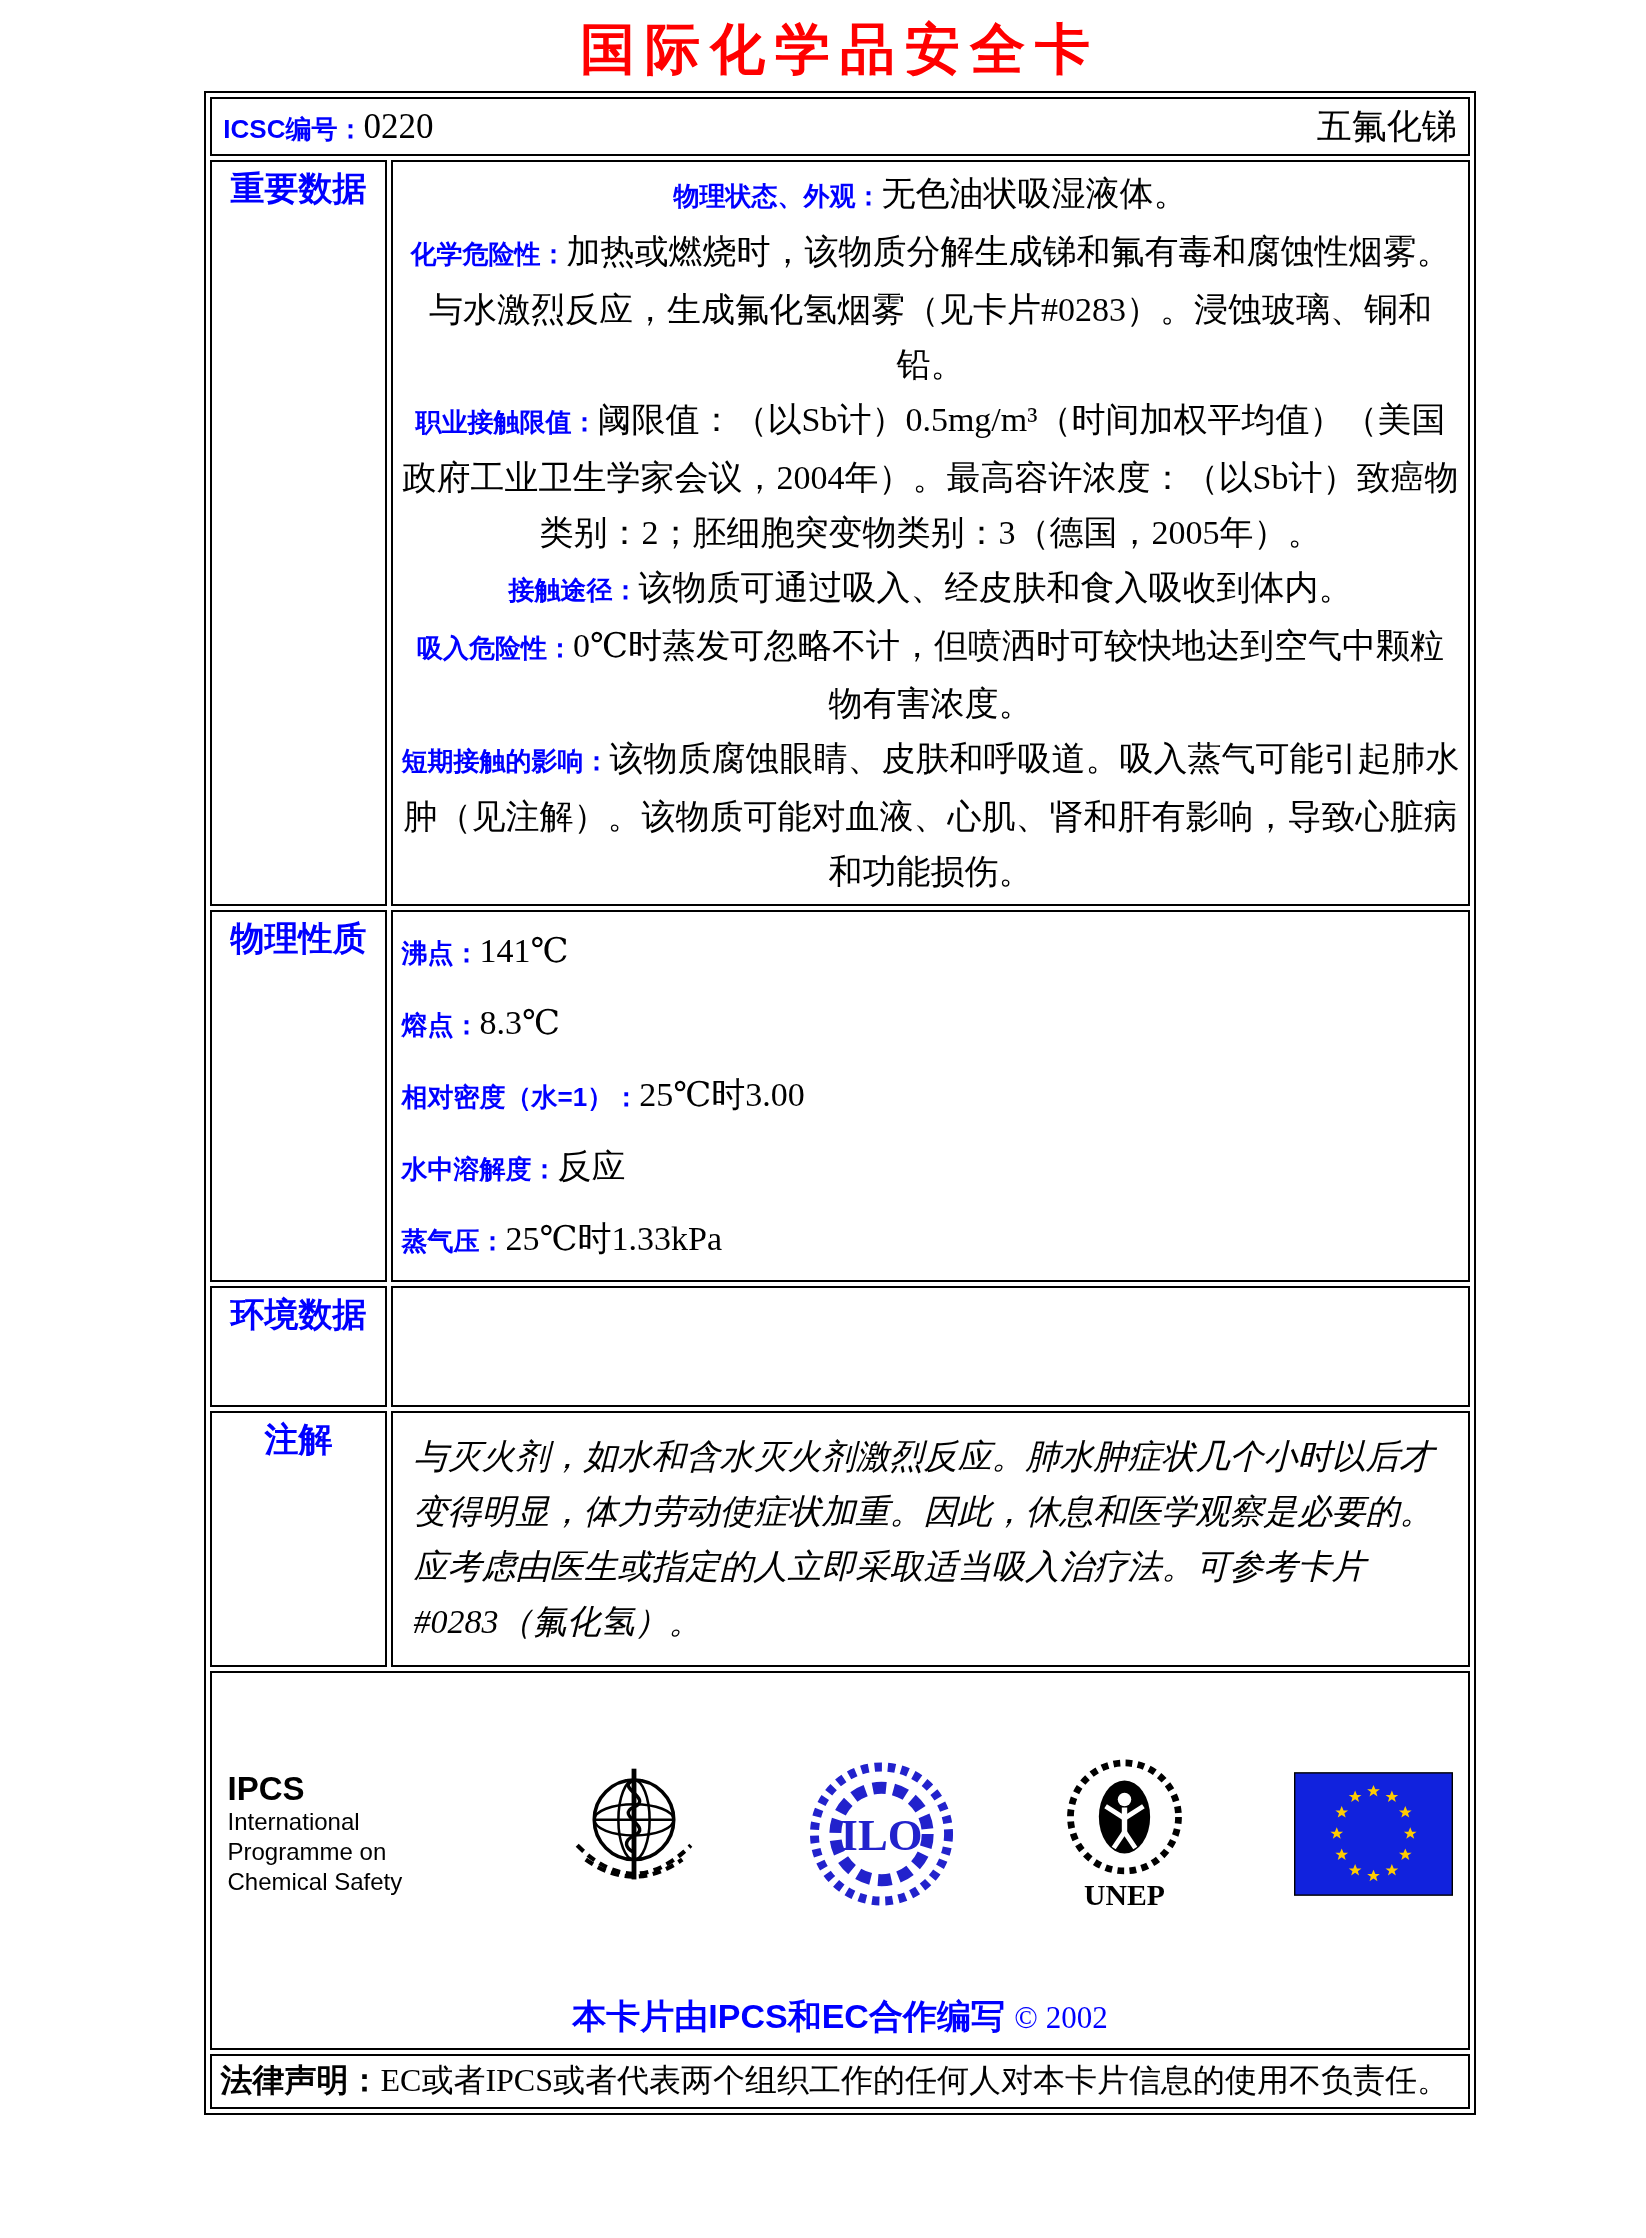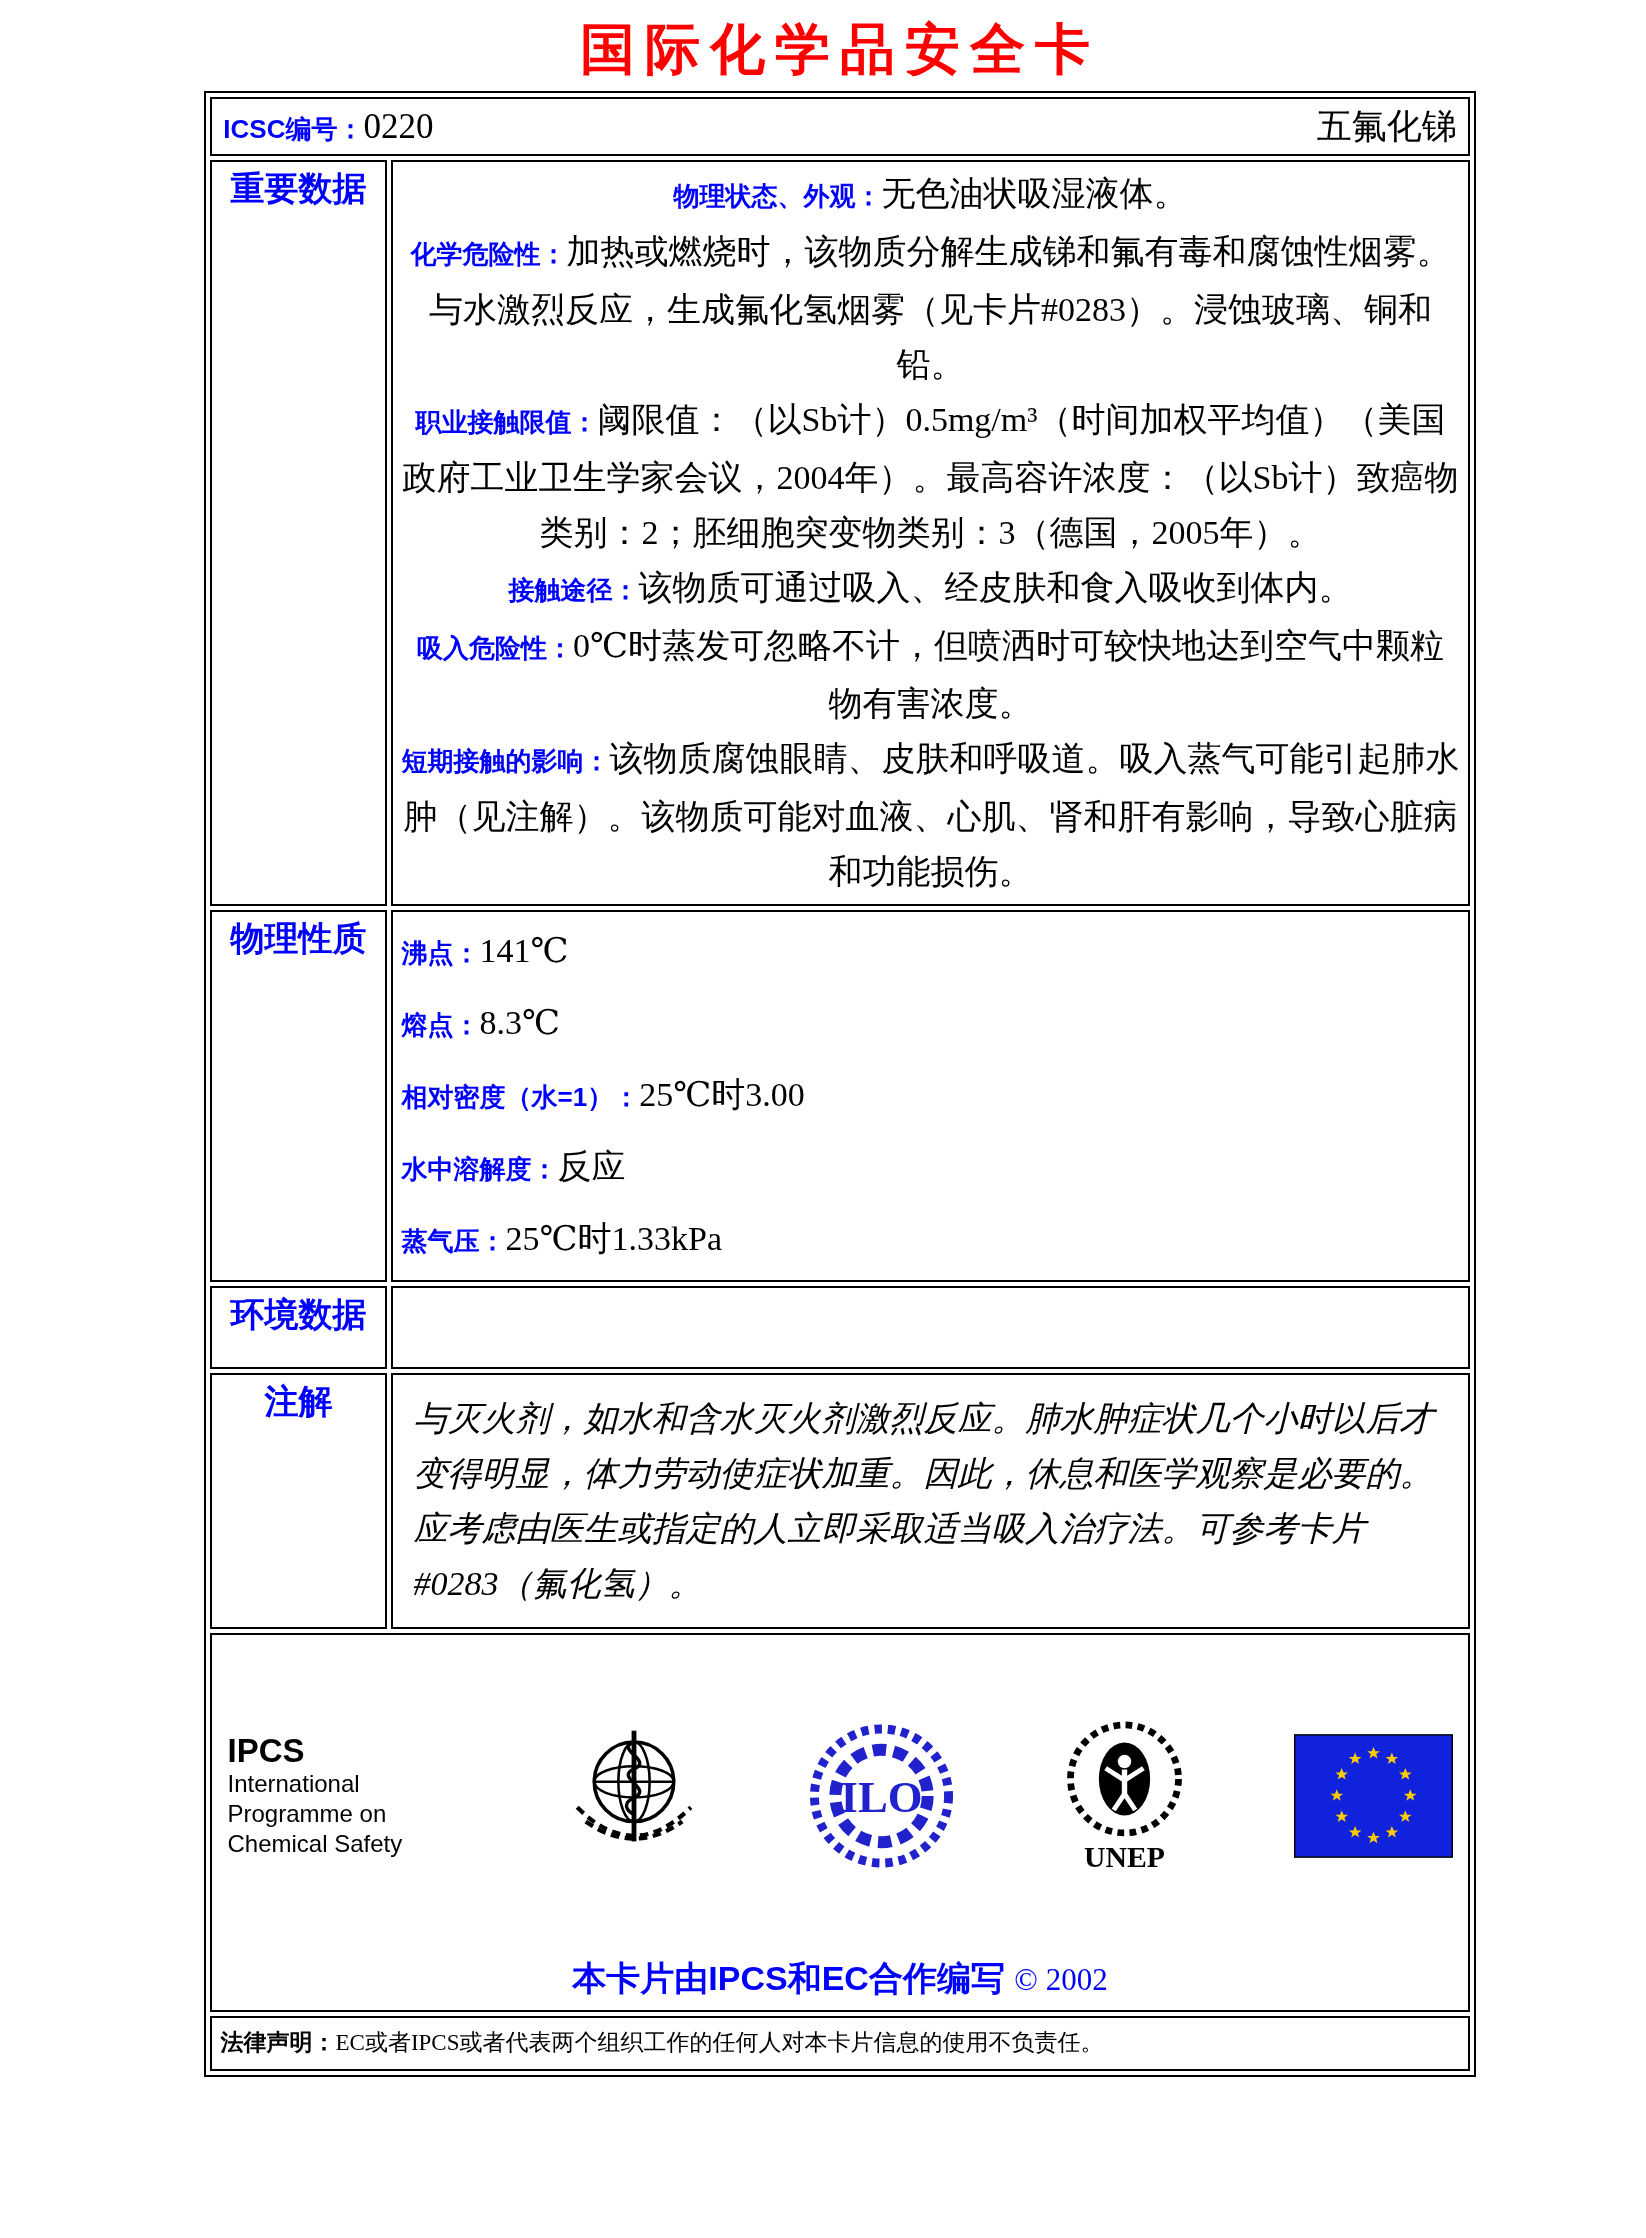--- a/index.html
+++ b/index.html
@@ -21,21 +21,21 @@
     margin-left:204px;margin-top:4.2px;width:1272px;table-layout:fixed;
     border:2.8px solid #000;border-collapse:separate;border-spacing:4.2px;background:#fff;
   }
   table.icsc td{border:2.1px solid #000;background:#fff;padding:4.2px 8.5px;vertical-align:top;}
   col.c-label{width:177px;}
   td.rowlabel{
     vertical-align:middle;text-align:center;color:var(--label-blue);
     font-family:"Liberation Sans","DejaVu Sans",sans-serif;font-weight:bold;font-size:34px;
     padding:2.8px 4.2px;
   }
-  .h-r1{height:58px;} .h-r2{height:737px;} .h-r3{height:344px;} .h-r4{height:83px;}
+  .h-r1{height:58px;} .h-r2{height:737px;} .h-r3{height:344px;} .h-r4{height:121px;}
   .h-r5{height:217px;} .h-r6{height:37px;} .h-r7{height:178px;} .h-r8{height:55px;}
   td.header-cell{vertical-align:middle;}
   .header-flex{display:flex;justify-content:space-between;align-items:center;padding:0 2.8px;}
   .inline-label{
     color:var(--label-blue);font-family:"Liberation Sans","DejaVu Sans",sans-serif;
     font-weight:bold;font-size:26px;
   }
   .icsc-num,.chem-name{font-size:35px;color:var(--text-black);}
   .body-text{font-size:34px;line-height:55px;}
   .body-text p{margin:0;text-align:center;}
@@ -48,21 +48,21 @@
   .ipcs-acronym{font-weight:bold;font-size:33px;line-height:37px;}
   .ipcs-line{font-size:24px;line-height:30px;}
   .unep-wrap{text-align:center;}
   .caption-line{
     text-align:center;margin:4.2px 0 4.2px 0;
     font-family:"Liberation Sans","DejaVu Sans",sans-serif;font-weight:bold;
     font-size:34px;color:var(--label-blue);
   }
   .caption-copy{font-family:"Liberation Serif","DejaVu Serif",serif;font-weight:normal;font-size:31px;}
   td.legal-cell{vertical-align:middle;}
-  .legal-flex{font-size:23px;line-height:40px;}
+  .legal-flex{font-size:32px;line-height:40px;}
   .legal-label{
     font-family:"Liberation Sans","DejaVu Sans",sans-serif;font-weight:bold;color:#000;
   }
   
   .who-stroke{stroke:#000;fill:none;}
   .ilo-stroke{stroke:var(--ilo-blue);fill:none;}
   .ilo-text{fill:var(--ilo-blue);font-family:"Liberation Serif","DejaVu Serif",serif;font-weight:bold;}
   .unep-stroke{stroke:#000;fill:none;}
   .unep-text{fill:#000;font-family:"Liberation Serif","DejaVu Serif",serif;font-weight:bold;}
   .eu-rect{fill:var(--eu-blue);stroke:#000;stroke-width:2;}

